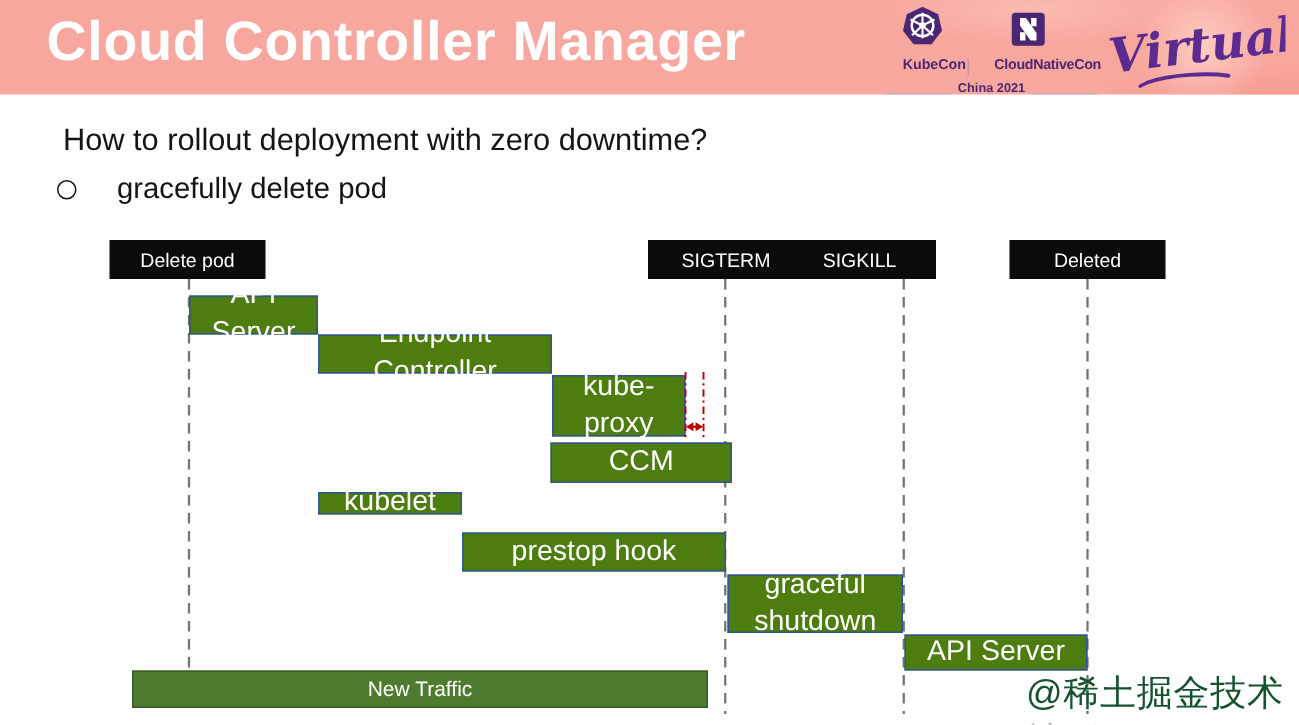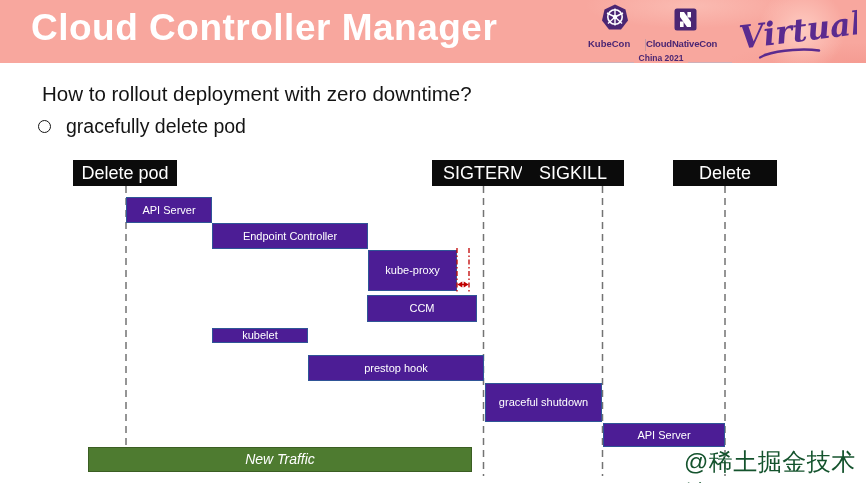--- a/index.html
+++ b/index.html
@@ -16,48 +16,48 @@
       radial-gradient(ellipse 140px 30px at 690px 6px, rgba(252,198,189,.65), rgba(252,198,189,0) 75%),
       radial-gradient(ellipse 180px 26px at 860px 62px, rgba(243,148,138,.55), rgba(243,148,138,0) 75%);
   }
   .banner-title{
     position:absolute;left:31px;top:7px;margin:0;
     font-size:37px;font-weight:bold;color:#ffffff;letter-spacing:.5px;
   }
   .logos{position:absolute;left:588px;top:2px;width:152px;height:60px;color:#4b2673;}
   .kubecon-logo{position:absolute;left:14px;top:2px;}
   .cnc-logo{position:absolute;left:86px;top:5px;}
-  .logo-label{position:absolute;top:36px;font-size:9.5px;font-weight:bold;color:#4b2673;text-align:left;}
+  .logo-label{position:absolute;top:36px;font-size:9.5px;font-weight:bold;color:#4b2673;text-align:right;}
   .kubecon-label{left:0;width:56px;}
   .cnc-label{left:58px;width:88px;letter-spacing:-.2px;}
   .logo-divider{position:absolute;left:57px;top:37px;width:1px;height:12px;background:#c89aa0;}
   .china-row{position:absolute;left:2px;top:51px;width:142px;display:flex;align-items:flex-end;}
   .china-row .rule{flex:1;height:1px;background:#cfb0b8;}
   .china-label{font-size:8.5px;font-weight:bold;color:#4b2673;margin:0 5px;white-space:nowrap;}
   .virtual-wrap{position:absolute;left:731px;top:2px;width:126px;height:60px;}
   
   .question{position:absolute;left:42px;top:82px;font-size:20.5px;color:#141414;}
   .bullet-row{position:absolute;left:38px;top:115px;display:flex;align-items:flex-start;}
   .bullet-circle{width:11px;height:11px;border:1.8px solid #141414;border-radius:50%;margin-top:5px;}
-  .bullet-label{font-size:19.5px;color:#141414;margin-left:15px;}
+  .bullet-label{font-size:19.5px;color:#141414;margin-left:27px;}
   
   #timeline{position:absolute;left:0;top:0;width:866px;height:483px;}
   .lines-layer,.annot-layer{position:absolute;left:0;top:0;width:866px;height:483px;pointer-events:none;}
   .lines-layer{z-index:1;}
   .annot-layer{z-index:3;}
   .dashline{stroke:#737373;stroke-width:1.5;stroke-dasharray:7 5;}
   .milestone{
     position:absolute;top:160px;height:26px;z-index:2;box-sizing:border-box;
-    background:#0b0b0b;color:#ffffff;font-size:18px;
+    background:#0b0b0b;color:#ffffff;font-size:13px;
     display:flex;align-items:center;justify-content:center;
   }
   .bar{
     position:absolute;z-index:2;box-sizing:border-box;
-    background:#4c1d95;border:1px solid #2f5597;color:#ffffff;
-    font-size:11px;line-height:1.3;text-align:center;
+    background:#4d7c0f;border:1px solid #2f5597;color:#ffffff;
+    font-size:19px;line-height:1.3;text-align:center;
     display:flex;align-items:center;justify-content:center;
     padding:0 4px;
   }
   .bar.traffic{background:#4e7b30;border-color:#3b5e23;font-size:14px;}
   .redline{stroke:#c00000;stroke-width:1.3;stroke-dasharray:5 2.5 1.5 2.5;}
   .redarrow{stroke:#c00000;stroke-width:1.5;}
   .redhead{fill:#c00000;stroke:none;}
   
   .watermark{
     position:absolute;left:684px;top:446px;z-index:4;
@@ -127,26 +127,26 @@
     <svg class="annot-layer" id="annotlayer" width="866" height="483">
         <line class="redline" x1="457" x2="457" y1="248" y2="294"></line>
         <line class="redline" x1="469" x2="469" y1="248" y2="294"></line>
         <line class="redarrow" x1="461" x2="465" y1="284.5" y2="284.5"></line>
         <polygon class="redhead" points="457.3,284.5 462.3,281.5 462.3,287.5"></polygon>
         <polygon class="redhead" points="468.7,284.5 463.7,281.5 463.7,287.5"></polygon>
       </svg>
   <div class="milestone" style="left: 73px; width: 104px;">Delete pod</div>
       <div class="milestone" style="left: 432px; width: 104px;">SIGTERM</div>
       <div class="milestone" style="left: 522px; width: 102px;">SIGKILL</div>
-      <div class="milestone" style="left: 673px; width: 104px;">Delete</div>
+      <div class="milestone" style="left: 673px; width: 104px;">Deleted</div>
       <div class="bar" style="left: 126px; top: 197px; width: 86px; height: 26px;">API Server</div>
       <div class="bar" style="left: 212px; top: 223px; width: 156px; height: 26px;">Endpoint Controller</div>
       <div class="bar" style="left: 368px; top: 250px; width: 89px; height: 41px;">kube-proxy</div>
-      <div class="bar" style="left: 367px; top: 295px; width: 110px; height: 27px;">CCM</div>
+      <div class="bar" style="left: 367px; top: 295px; width: 121px; height: 27px;">CCM</div>
       <div class="bar" style="left: 212px; top: 328px; width: 96px; height: 15px;">kubelet</div>
       <div class="bar" style="left: 485px; top: 383px; width: 117px; height: 39px;">graceful shutdown</div>
       <div class="bar" style="left: 308px; top: 355px; width: 176px; height: 26px;">prestop hook</div>
       <div class="bar" style="left: 603px; top: 423px; width: 122px; height: 24px;">API Server</div>
-      <div class="bar traffic" style="left: 88px; top: 447px; width: 384px; height: 25px; font-style: italic;">New Traffic</div>
+      <div class="bar traffic" style="left: 88px; top: 447px; width: 384px; height: 25px;">New Traffic</div>
     </div>
 
   <div class="watermark">@稀土掘金技术社区</div>
 </div>
 
 </body></html>

